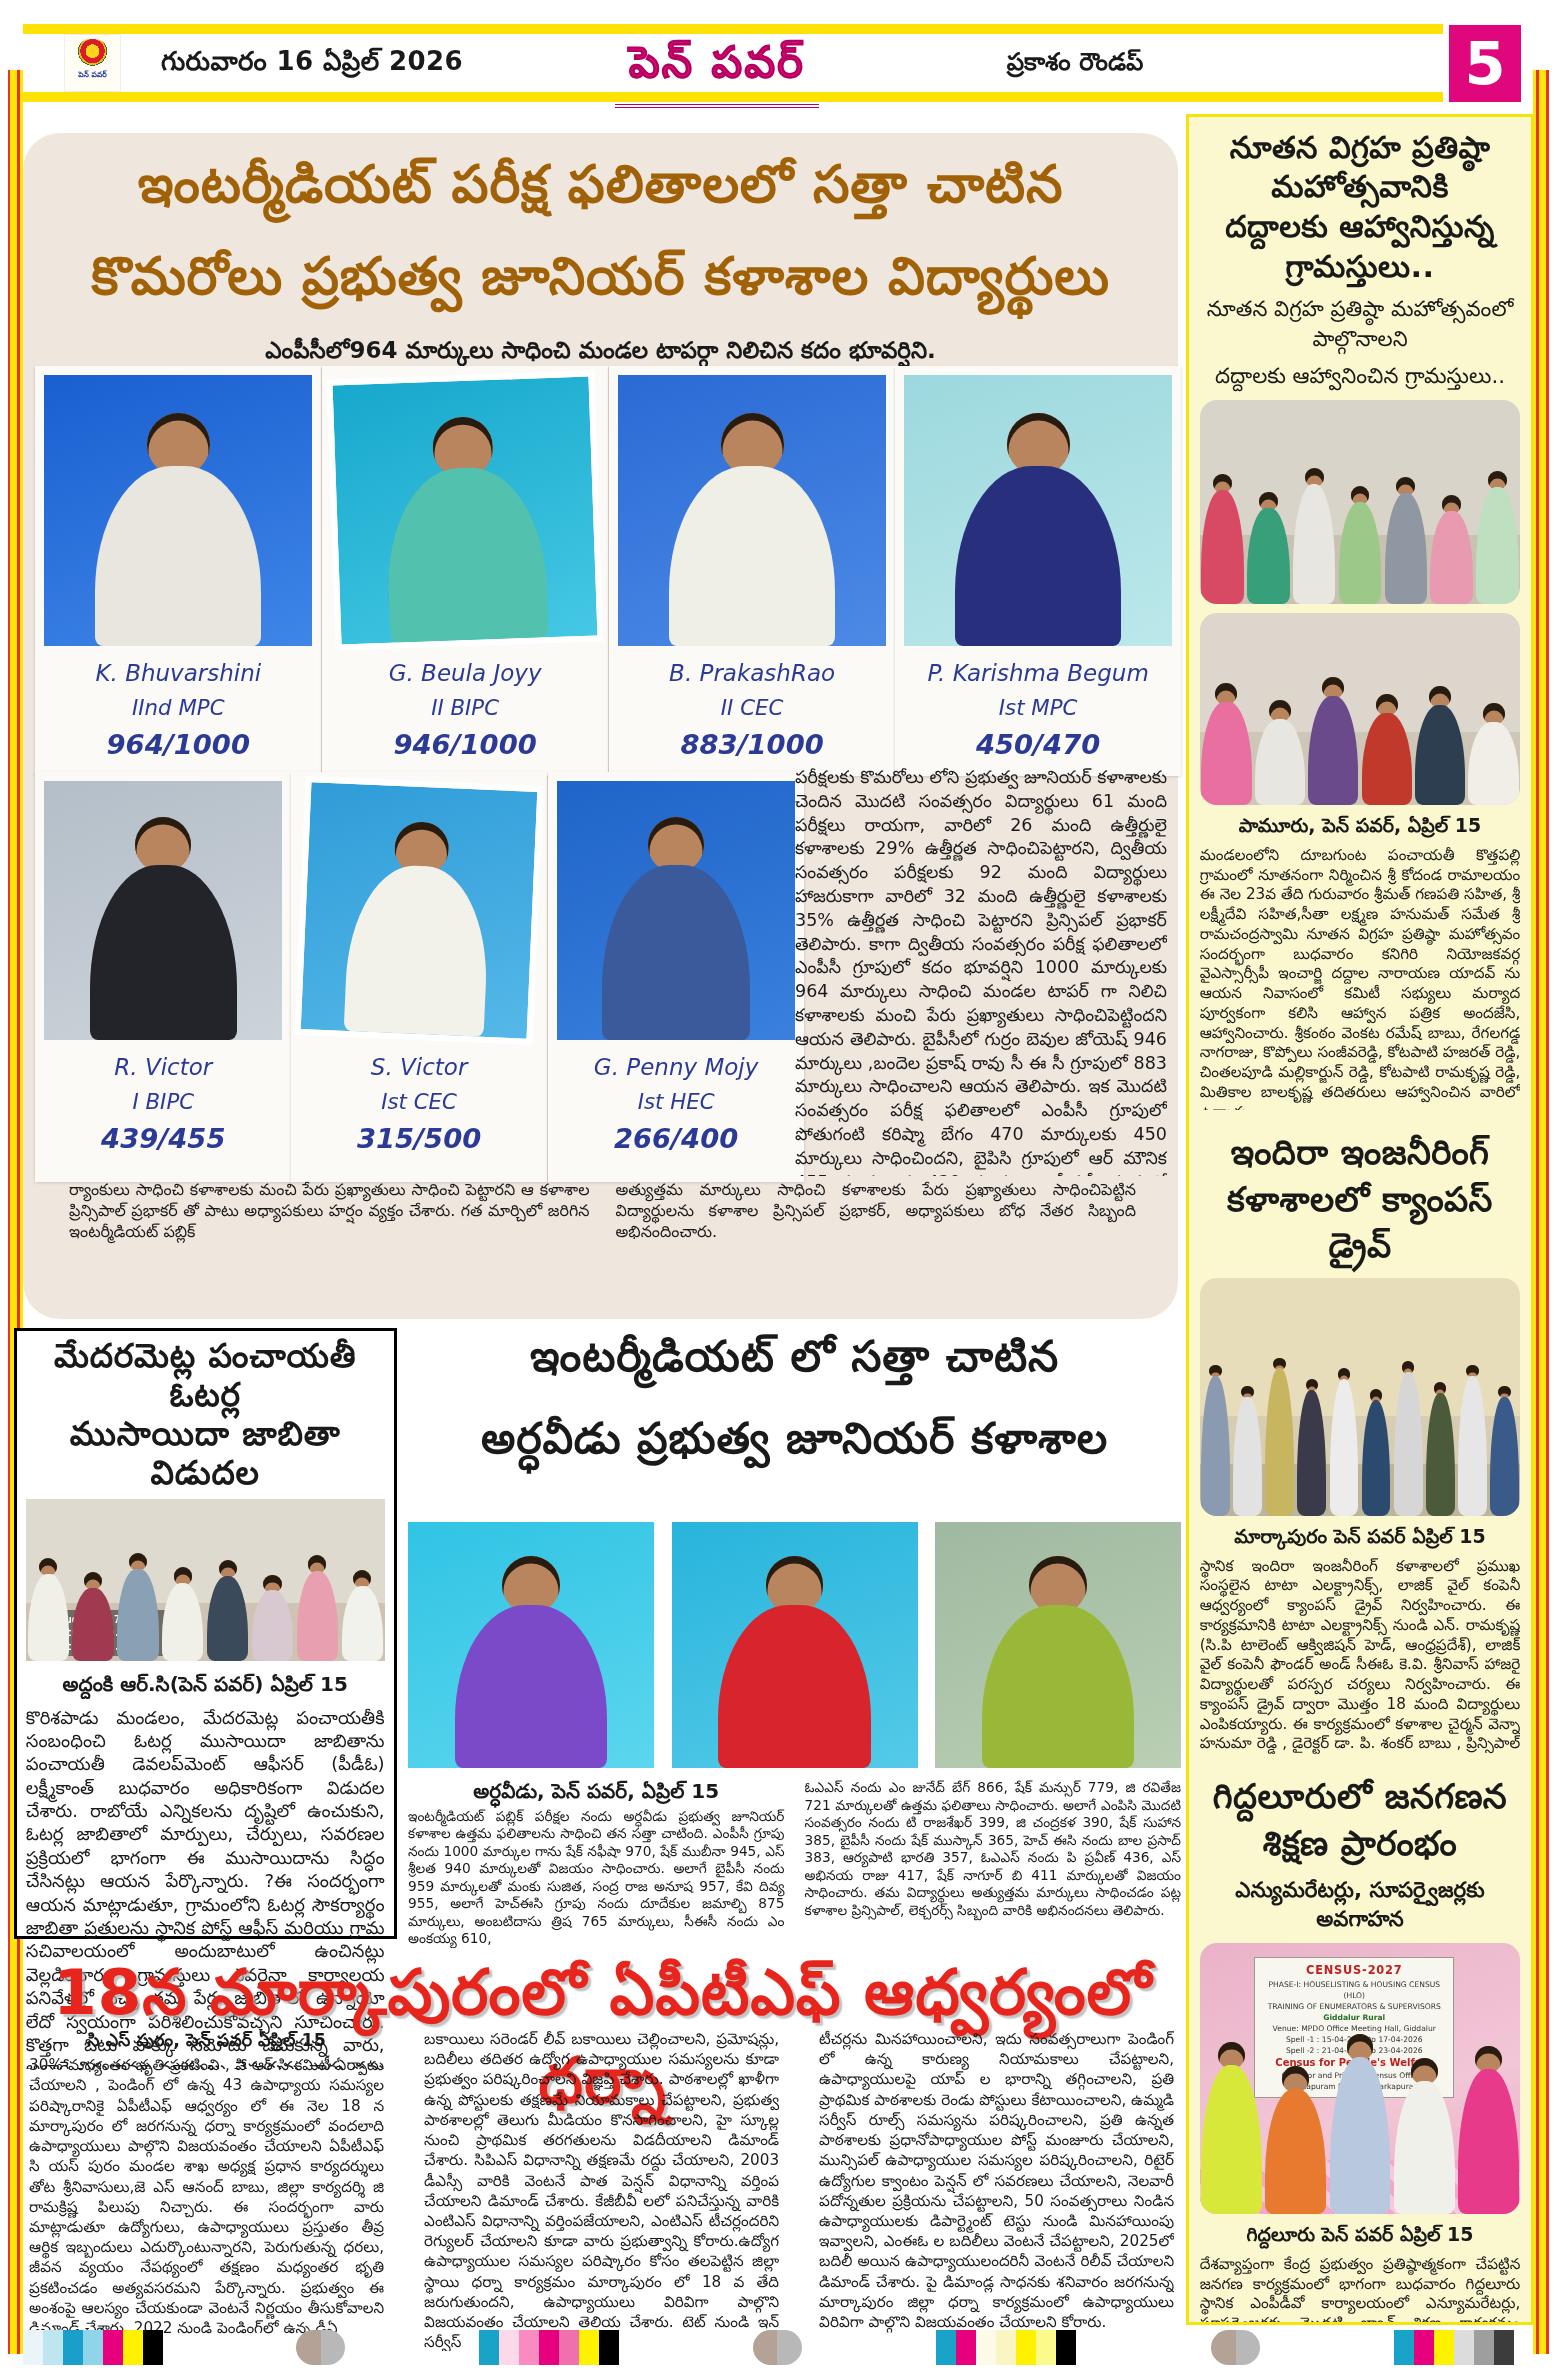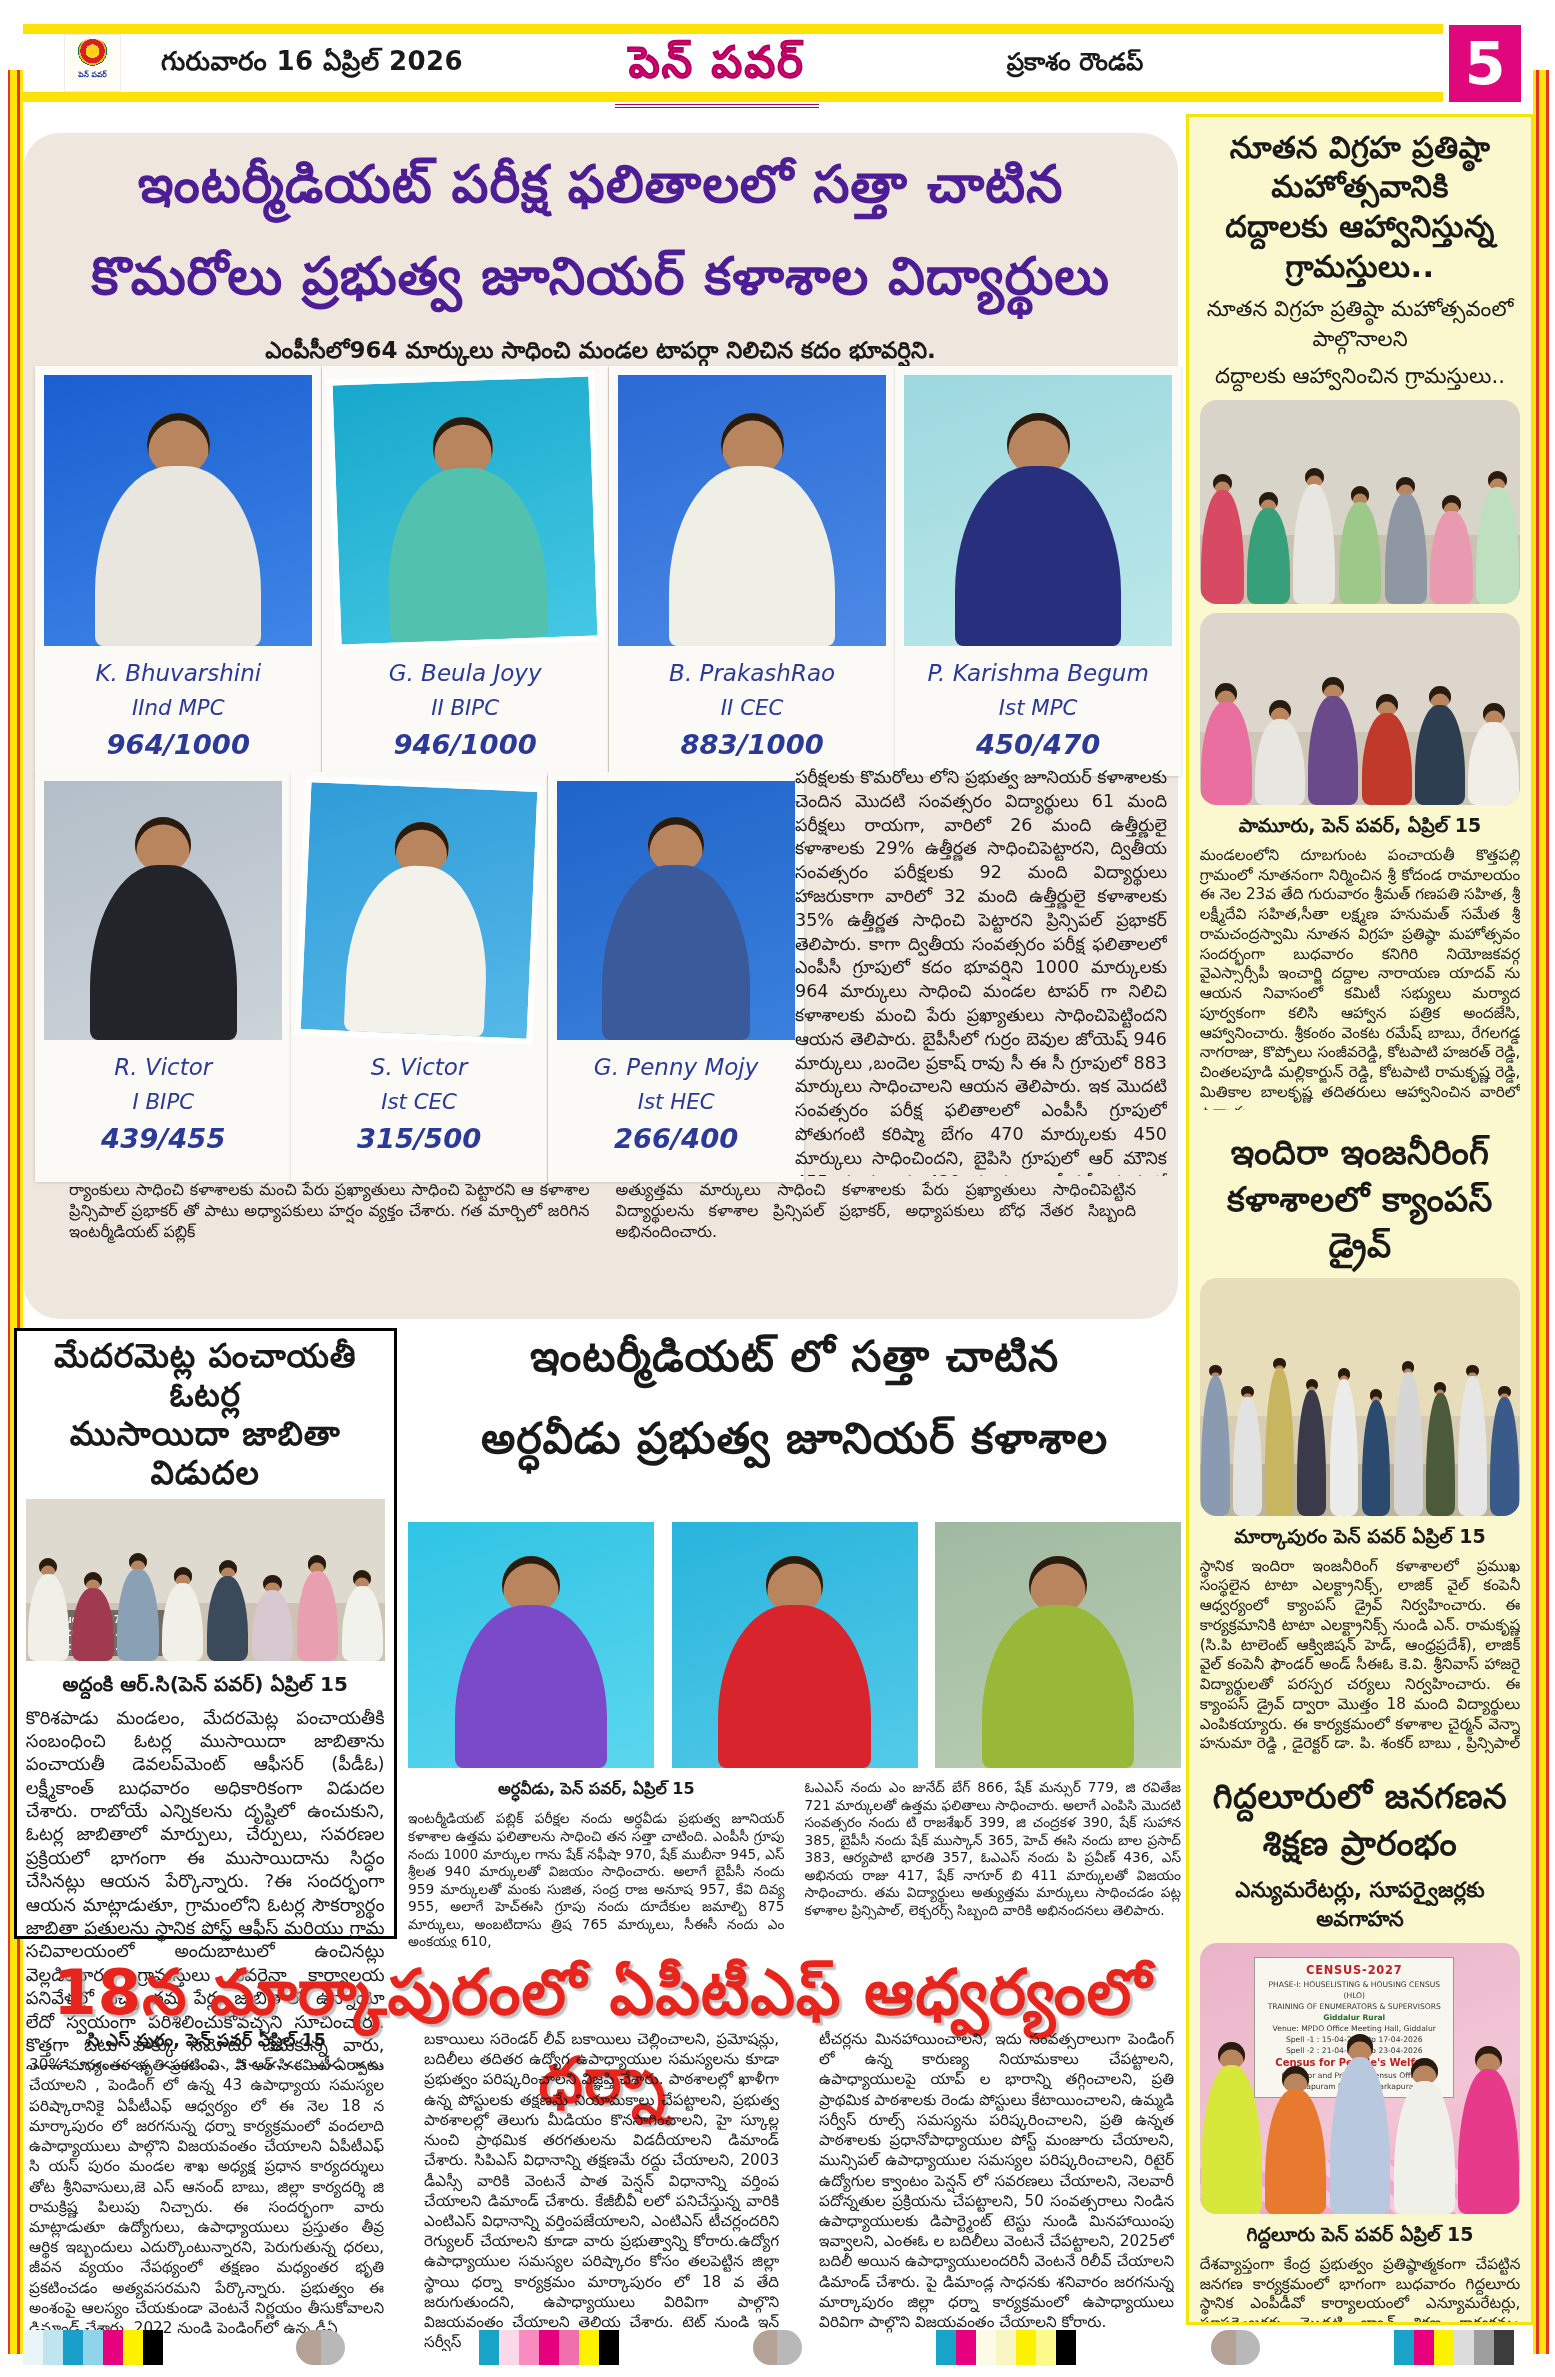--- a/index.html
+++ b/index.html
@@ -32,21 +32,21 @@
   .ph{position:relative;overflow:hidden;}
   .pe{position:absolute;bottom:0;display:flex;flex-direction:column;align-items:center;}
   .pe-h{width:44%;aspect-ratio:1;background:#b9855f;border-radius:50%;
         box-shadow:inset 0 6.1px 0 1.5px #281c10;flex:0 0 auto;}
   .pe-b{width:100%;flex:1;margin-top:-6%;border-radius:46% 46% 7.6px 7.6px / 70% 70% 9.1px 9.1px;}
   .single .pe-h{width:38%;}
   
   .beige{position:absolute;left:23px;top:133px;width:1155px;height:1186px;background:#efe6de;
          border-radius:37px;}
   .mh1{position:absolute;left:0;width:100%;text-align:center;font-size:52px;font-weight:bold;
-       color:#4c1d95;letter-spacing:0.8px;}
+       color:#a16207;letter-spacing:0.8px;}
   .mh1.l1{top:21.3px;} .mh1.l2{top:113px;}
   .msub{position:absolute;top:204px;left:0;width:100%;text-align:center;font-size:23px;font-weight:bold;}
   .scard{position:absolute;background:#fbfaf7;box-shadow:0 0.8px 3px rgba(0,0,0,.18);
          padding:9.1px 9.1px 4.6px 9.1px;display:flex;flex-direction:column;}
   .scard .ph{flex:0 0 auto;}
   .hand{color:#2a3a96;font-style:italic;text-align:center;}
   .sname{font-size:23px;margin-top:13.7px;font-weight:500;}
   .sclass{font-size:21.3px;margin-top:9.1px;}
   .sscore{font-size:27.4px;margin-top:9.1px;font-weight:600;}
   .sidecol{position:absolute;left:772px;top:633px;width:372px;height:410px;overflow:hidden;
@@ -64,21 +64,21 @@
   .lart .dateline{margin-top:11px;font-size:20px;}
   .lbody{margin-top:4.6px;font-size:18px;line-height:1.3;text-align:justify;height:363px;overflow:hidden;}
   
   .mart{position:absolute;left:408px;top:1331px;width:773px;height:622px;}
   .midh{width:100%;text-align:center;font-size:43px;font-weight:bold;letter-spacing:0.8px;}
   .midh.h2{margin-top:21.3px;}
   .midphotos{position:absolute;top:191px;left:0;width:100%;display:flex;gap:17.5px;}
   .midphotos .ph{width:246px;height:246px;}
   .midtxt{position:absolute;top:448px;left:0;width:100%;display:flex;gap:20px;}
   .midcol{flex:1;font-size:13.7px;line-height:1.28;text-align:justify;height:169px;overflow:hidden;}
-  .midcol .dateline{font-size:16px;margin-bottom:11px;}
+  .midcol .dateline{font-size:20px;margin-bottom:3px;}
   
   .bart{position:absolute;left:23px;top:1956px;width:1159px;height:398px;}
   .bh{width:100%;text-align:center;font-size:63px;font-weight:bold;color:#e8251d;
       text-shadow:3px 3px 1.5px rgba(175,175,175,.75);letter-spacing:0.8px;}
   .bcols{position:absolute;top:73px;left:6.1px;width:1145px;height:322px;display:flex;gap:40px;}
   .bcol{flex:1;font-size:15.2px;line-height:1.33;text-align:justify;overflow:hidden;}
   .bcol .dateline{font-size:17.5px;margin-bottom:3px;}
   
   .sbar{position:absolute;left:1186px;top:114px;width:348px;height:2211px;background:#fbf8cf;
         border:3px solid #f3e50a;box-sizing:border-box;padding:10.7px 10.7px;overflow:hidden;}

